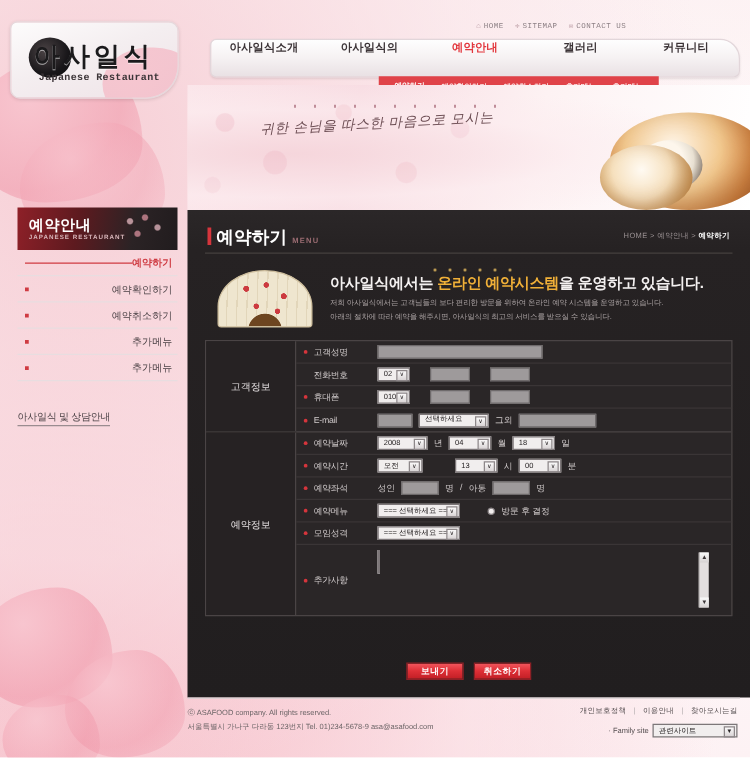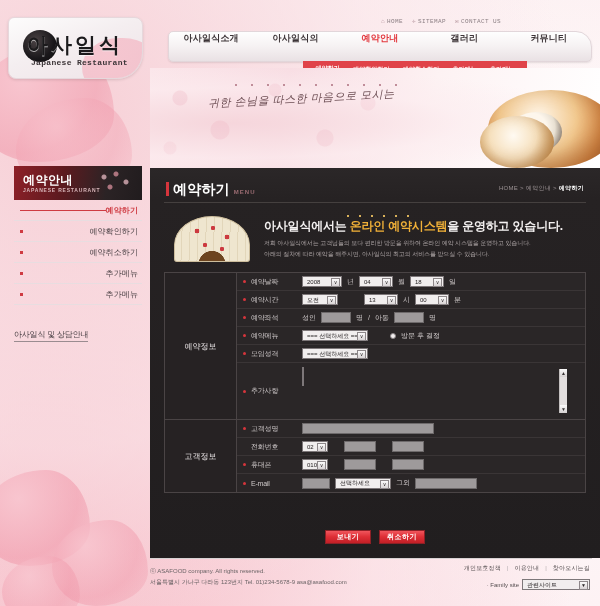--- a/index.html
+++ b/index.html
@@ -451,20 +451,70 @@
     </div>
     <div class="intro-p">
       <div>저희 아사일식에서는 고객님들의 보다 편리한 방문을 위하여 온라인 예약 시스템을 운영하고 있습니다.</div>
       <div>아래의 절차에 따라 예약을 해주시면, 아사일식의 최고의 서비스를 받으실 수 있습니다.</div>
     </div>
   </div>
 
   <div class="form-wrap">
 
     <div class="grp">
+      <div class="grp-label">고객정보</div>
+      <div class="rows">
+
+        <div class="row">
+          <span class="rdot"></span>
+          <span class="rlabel">고객성명</span>
+          <span class="txt w-name"></span>
+        </div>
+
+        <div class="row">
+          <span class="rdot hidden"></span>
+          <span class="rlabel">전화번호</span>
+          <span class="sel w-tel">
+            <span>02</span>
+            <span class="arw">∨</span>
+          </span>
+          <span style="display:inline-block;width:6px;"></span>
+          <span class="txt w-tel"></span>
+          <span style="display:inline-block;width:6px;"></span>
+          <span class="txt w-tel"></span>
+        </div>
+
+        <div class="row">
+          <span class="rdot"></span>
+          <span class="rlabel">휴대폰</span>
+          <span class="sel w-tel">
+            <span>010</span>
+            <span class="arw">∨</span>
+          </span>
+          <span style="display:inline-block;width:6px;"></span>
+          <span class="txt w-tel"></span>
+          <span style="display:inline-block;width:6px;"></span>
+          <span class="txt w-tel"></span>
+        </div>
+
+        <div class="row">
+          <span class="rdot"></span>
+          <span class="rlabel">E-mail</span>
+          <span class="txt w-mailid"></span>
+          <span class="sel w-mail">
+            <span>선택하세요</span>
+            <span class="arw">∨</span>
+          </span>
+          <span class="unit">그외</span>
+          <span class="txt w-etc"></span>
+        </div>
+      </div>
+    </div>
+
+    <div class="grp">
       <div class="grp-label">예약정보</div>
       <div class="rows">
 
         <div class="row">
           <span class="rdot"></span>
           <span class="rlabel">예약날짜</span>
           <span class="sel w-yr">
             <span>2008</span>
             <span class="arw">∨</span>
           </span>
@@ -540,70 +590,20 @@
           <span class="ta-wrap">
             <span class="ta"></span>
             <span class="ta-sb">
               <i>▲</i>
               <i>▼</i>
             </span>
           </span>
         </div>
       </div>
     </div>
-
-    <div class="grp">
-      <div class="grp-label">고객정보</div>
-      <div class="rows">
-
-        <div class="row">
-          <span class="rdot"></span>
-          <span class="rlabel">고객성명</span>
-          <span class="txt w-name"></span>
-        </div>
-
-        <div class="row">
-          <span class="rdot hidden"></span>
-          <span class="rlabel">전화번호</span>
-          <span class="sel w-tel">
-            <span>02</span>
-            <span class="arw">∨</span>
-          </span>
-          <span style="display:inline-block;width:6px;"></span>
-          <span class="txt w-tel"></span>
-          <span style="display:inline-block;width:6px;"></span>
-          <span class="txt w-tel"></span>
-        </div>
-
-        <div class="row">
-          <span class="rdot"></span>
-          <span class="rlabel">휴대폰</span>
-          <span class="sel w-tel">
-            <span>010</span>
-            <span class="arw">∨</span>
-          </span>
-          <span style="display:inline-block;width:6px;"></span>
-          <span class="txt w-tel"></span>
-          <span style="display:inline-block;width:6px;"></span>
-          <span class="txt w-tel"></span>
-        </div>
-
-        <div class="row">
-          <span class="rdot"></span>
-          <span class="rlabel">E-mail</span>
-          <span class="txt w-mailid"></span>
-          <span class="sel w-mail">
-            <span>선택하세요</span>
-            <span class="arw">∨</span>
-          </span>
-          <span class="unit">그외</span>
-          <span class="txt w-etc"></span>
-        </div>
-      </div>
-    </div>
   </div>
 
   <div class="btns">
     <div class="btn">보내기</div>
     <div class="btn">취소하기</div>
   </div>
 </div>
 
 <div class="footer">
   <div class="f-rule"></div>

